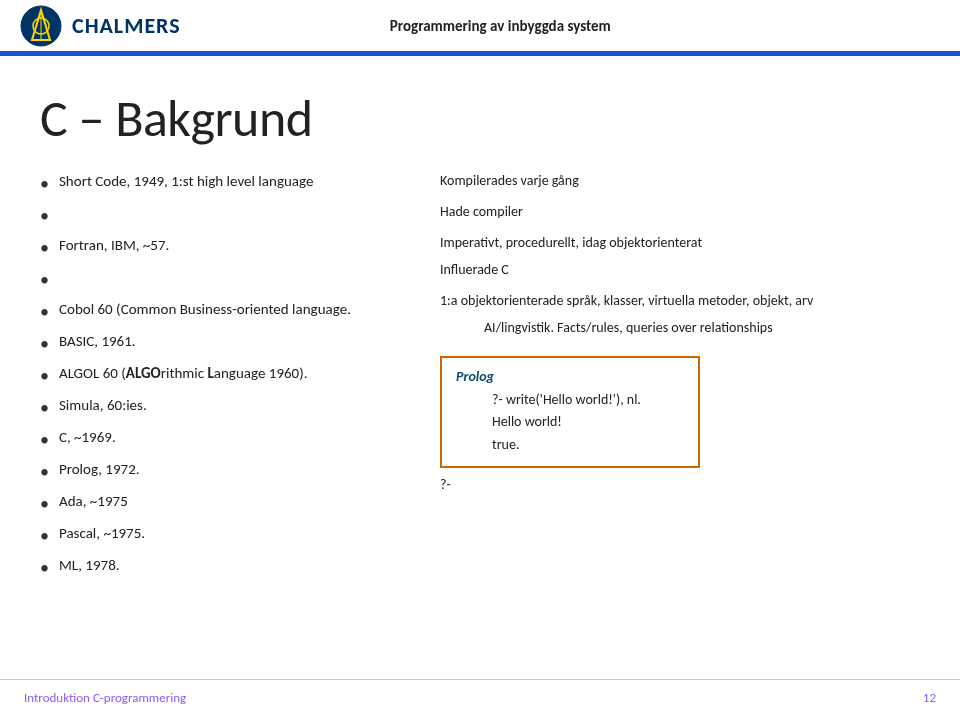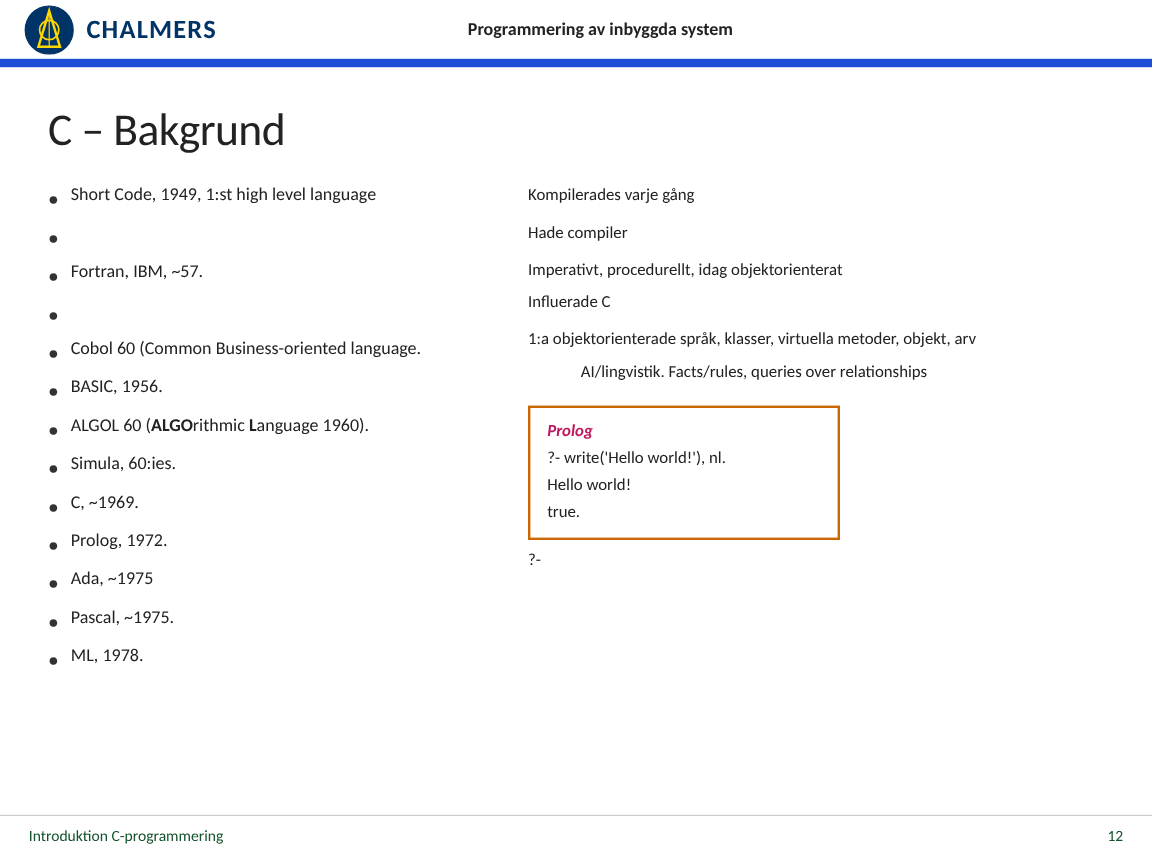--- a/index.html
+++ b/index.html
@@ -11,21 +11,21 @@
       overflow: hidden;
       position: relative;
     }
 
     
     #header {
       display: flex;
       align-items: center;
       justify-content: space-between;
       height: 56px;
-      border-bottom: 7px solid #1d4ed8;
+      border-bottom: 5px solid #1d4ed8;
       padding: 0 20px;
       background: #fff;
     }
     #logo-area {
       display: flex;
       align-items: center;
       gap: 10px;
     }
     #chalmers-logo-svg {
       width: 42px;
@@ -46,21 +46,21 @@
     #header-right {
       width: 120px;
     }
 
     
     #main {
       padding: 30px 40px 20px 40px;
     }
 
     #slide-title {
-      font-size: 38px;
+      font-size: 52px;
       font-weight: 300;
       color: #222;
       margin-bottom: 20px;
       letter-spacing: -0.5px;
     }
 
     #content-area {
       display: flex;
       gap: 0;
     }
@@ -107,31 +107,32 @@
     .prolog-box {
       border: 2px solid #cc6600;
       padding: 10px 14px;
       margin-top: 8px;
       background: #fff;
       display: inline-block;
       min-width: 260px;
     }
 
     .prolog-box .prolog-title {
-      color: #be185d;
+      color: #0c4a6e;
       font-style: italic;
       font-weight: bold;
       margin-bottom: 4px;
       font-size: 14px;
     }
 
     .prolog-box .prolog-code {
       font-size: 14px;
       color: #222;
       line-height: 1.6;
+      margin-left: 36px;
     }
 
     .prompt-line {
       margin-top: 8px;
       font-size: 14px;
       color: #222;
     }
 
     
     #footer {
@@ -139,21 +140,21 @@
       bottom: 0;
       left: 0;
       right: 0;
       height: 36px;
       border-top: 1px solid #ccc;
       display: flex;
       align-items: center;
       justify-content: space-between;
       padding: 0 24px;
       font-size: 13px;
-      color: #14532d;
+      color: #8b5cf6;
     }
   </style>
 </head>
 <body>
 
 <div id="header">
   <div id="logo-area">
 
     <svg id="chalmers-logo-svg" viewBox="0 0 42 42" xmlns="http://www.w3.org/2000/svg">
       <circle cx="21" cy="21" r="20" fill="#003366" stroke="#003366" stroke-width="1"></circle>
@@ -189,21 +190,21 @@
         </li>
         <li>
           <span class="bullet">•</span>
         </li>
         <li>
           <span class="bullet">•</span>
           <span>Cobol 60 (Common Business-oriented language.</span>
         </li>
         <li>
           <span class="bullet">•</span>
-          <span>BASIC, 1956.</span>
+          <span>BASIC, 1961.</span>
         </li>
         <li>
           <span class="bullet">•</span>
           <span>ALGOL 60 (<strong>ALGO</strong>rithmic <strong>L</strong>anguage 1960).</span>
         </li>
         <li>
           <span class="bullet">•</span>
           <span>Simula, 60:ies.</span>
         </li>
         <li>

